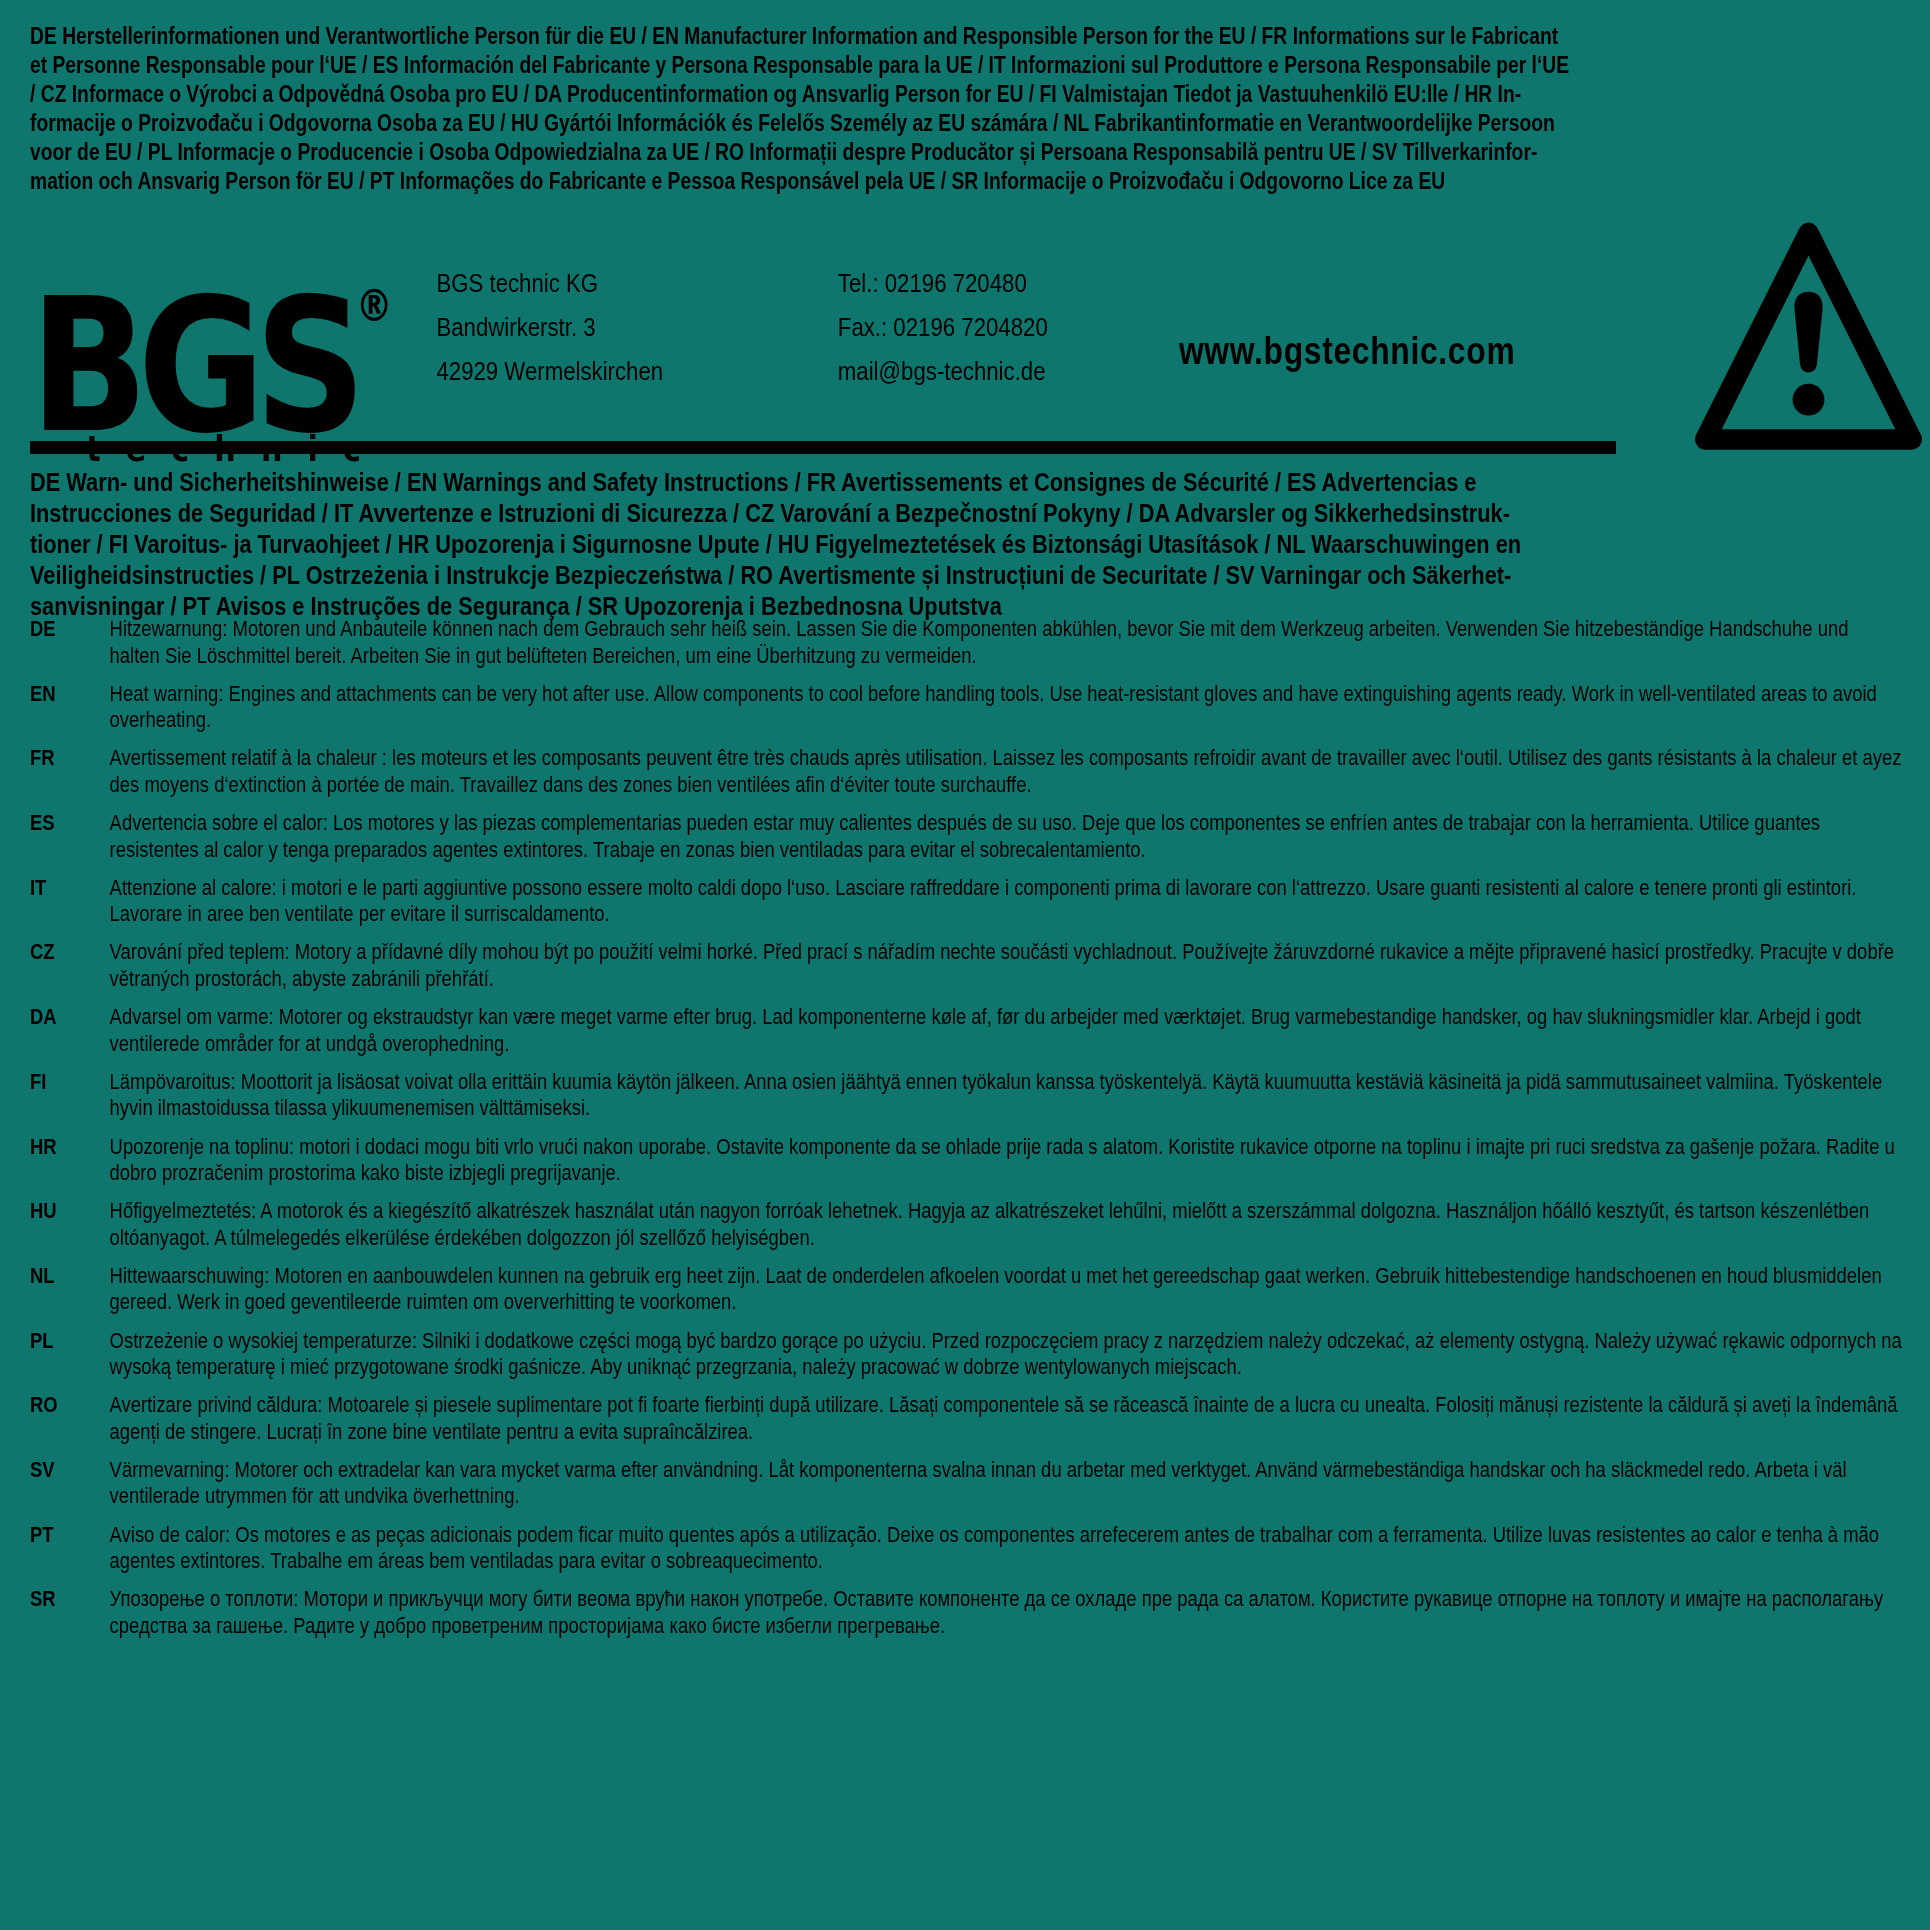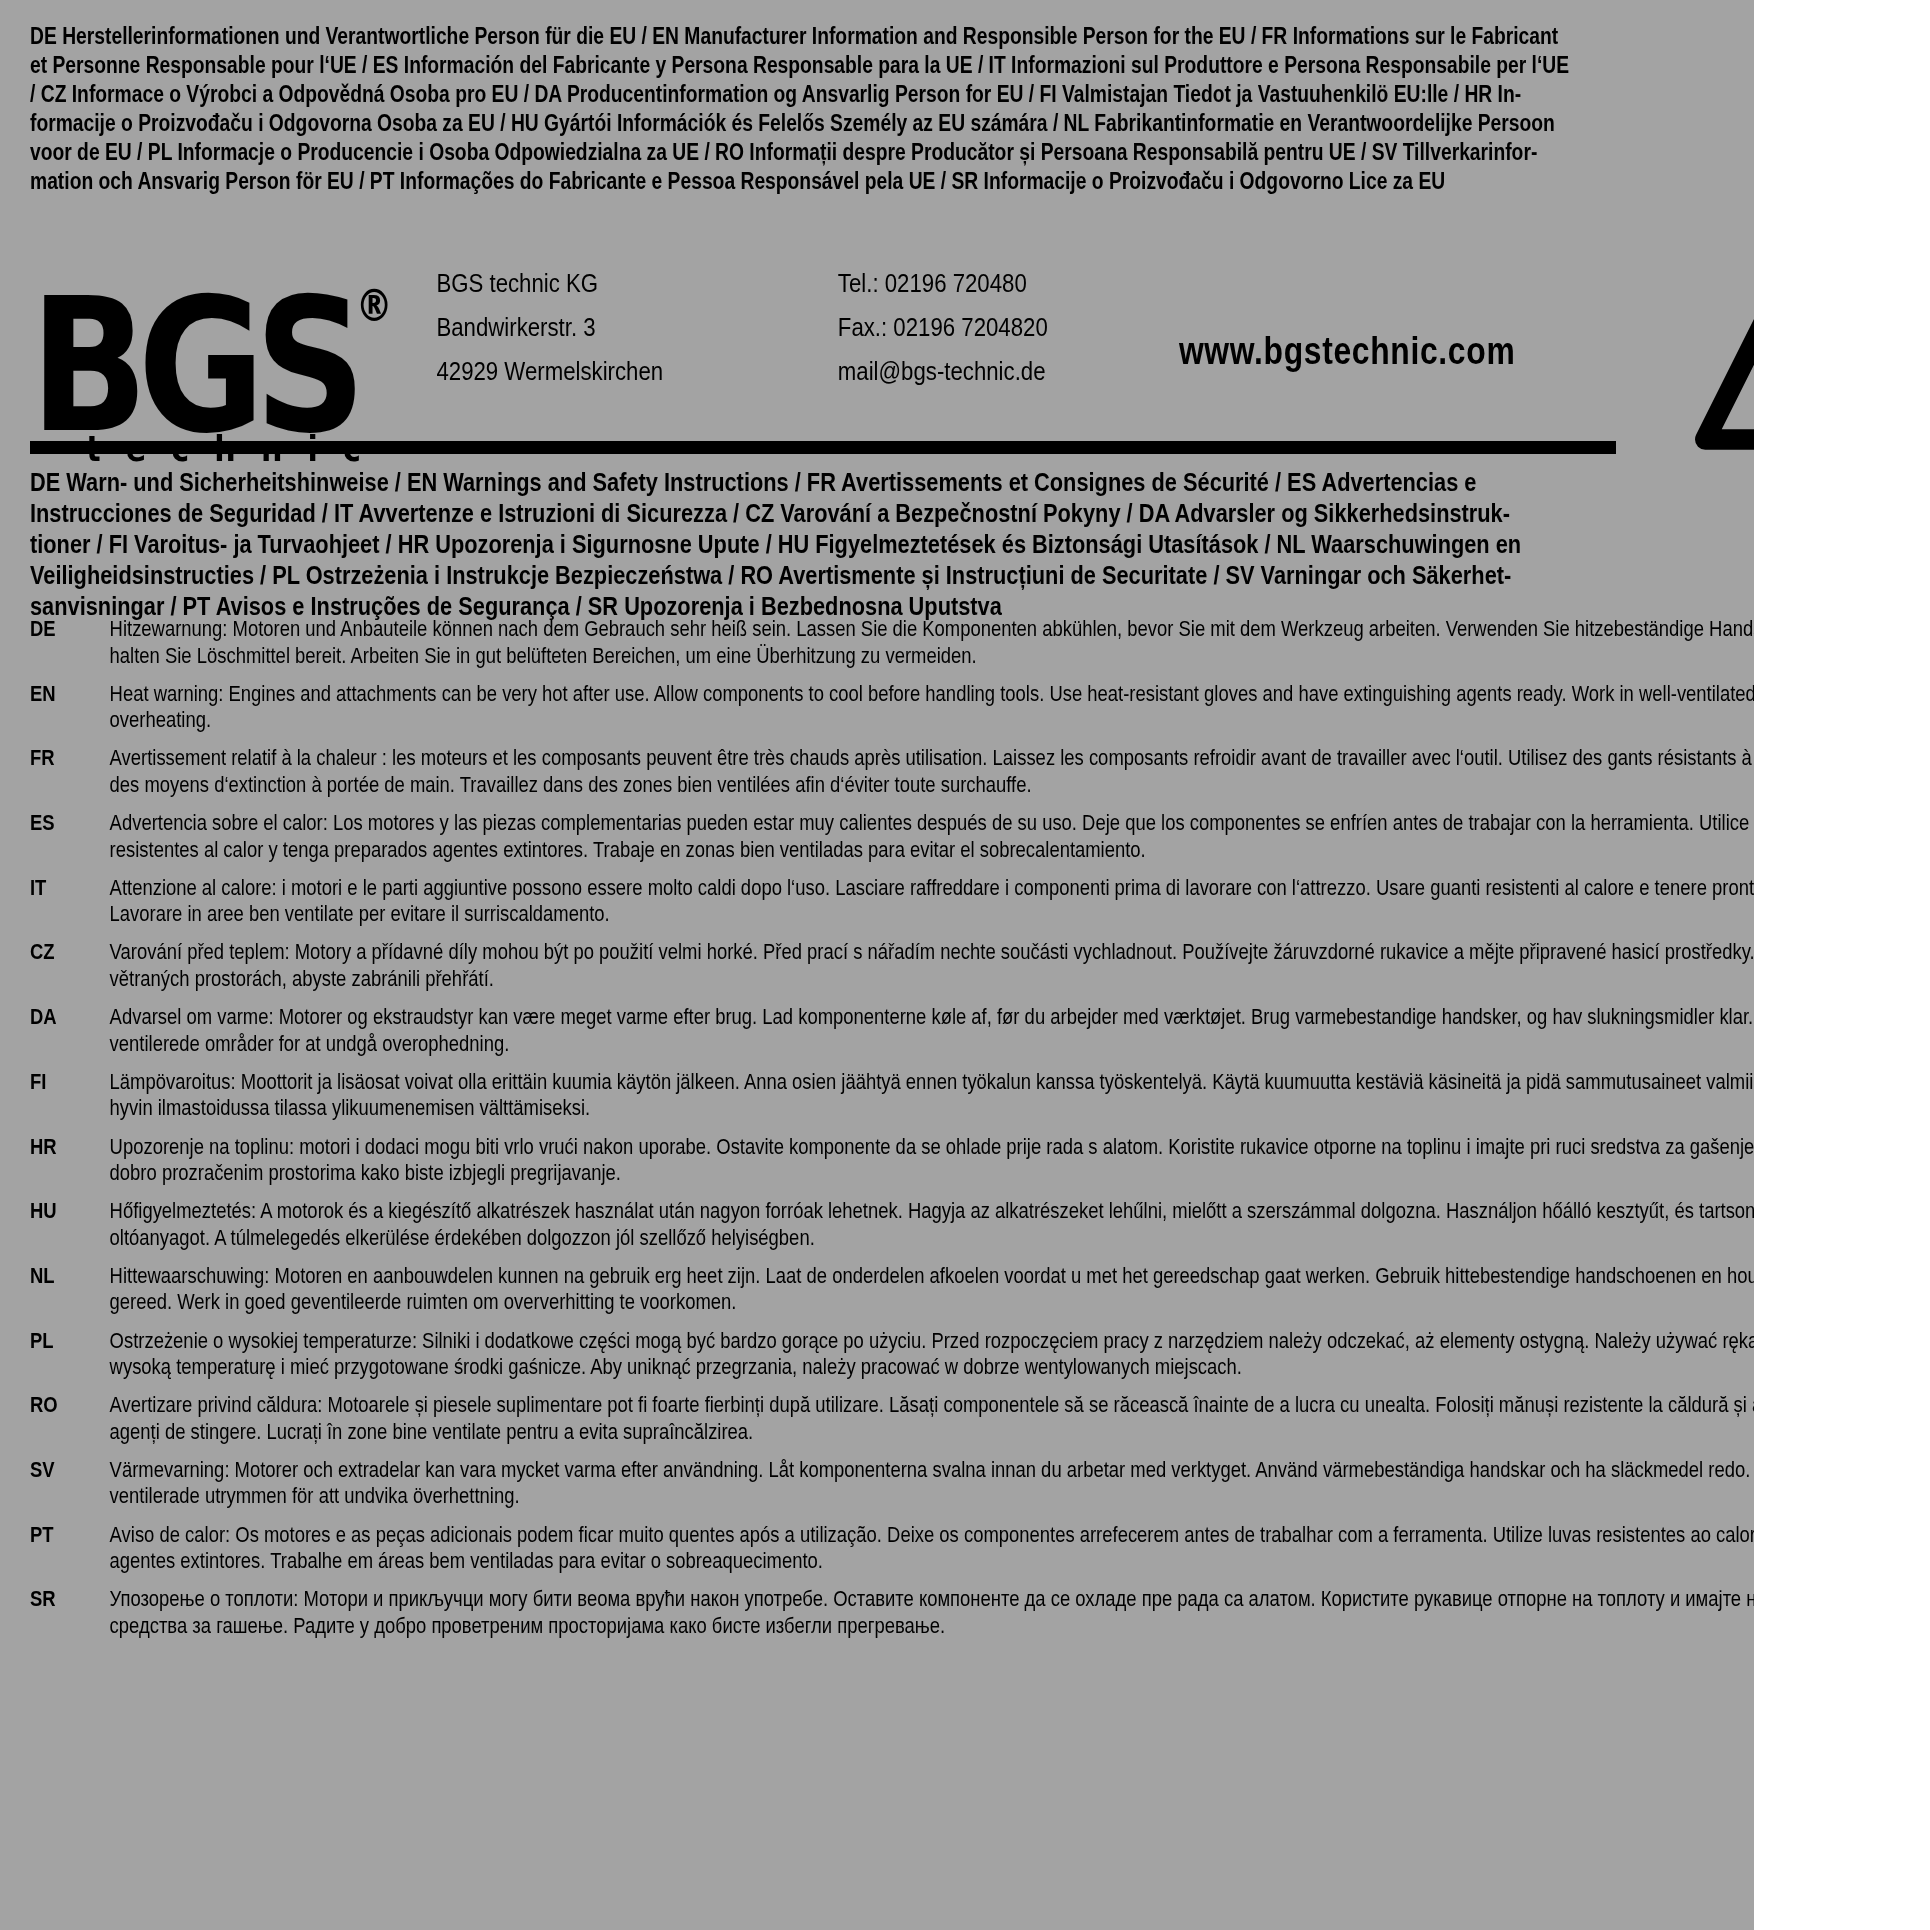--- a/index.html
+++ b/index.html
@@ -1,20 +1,20 @@
 <!DOCTYPE html>
 <html style="font-size:12.5px"><head>
 <meta charset="utf-8">
 <style>
   html, body { margin: 0; padding: 0; background: #ffffff; }
   .page {
     position: relative;
-    width: 1754px;
+    width: 1930px;
     height: 1930px;
-    background: #a3a3a3;
+    background: #0f766e;
     color: #000000;
     font-family: "Liberation Sans", "DejaVu Sans", sans-serif;
     overflow: hidden;
   }
   
   .cond {
     position: absolute;
     left: 30px;
     width: 2234px;
     transform: scaleX(0.838);

